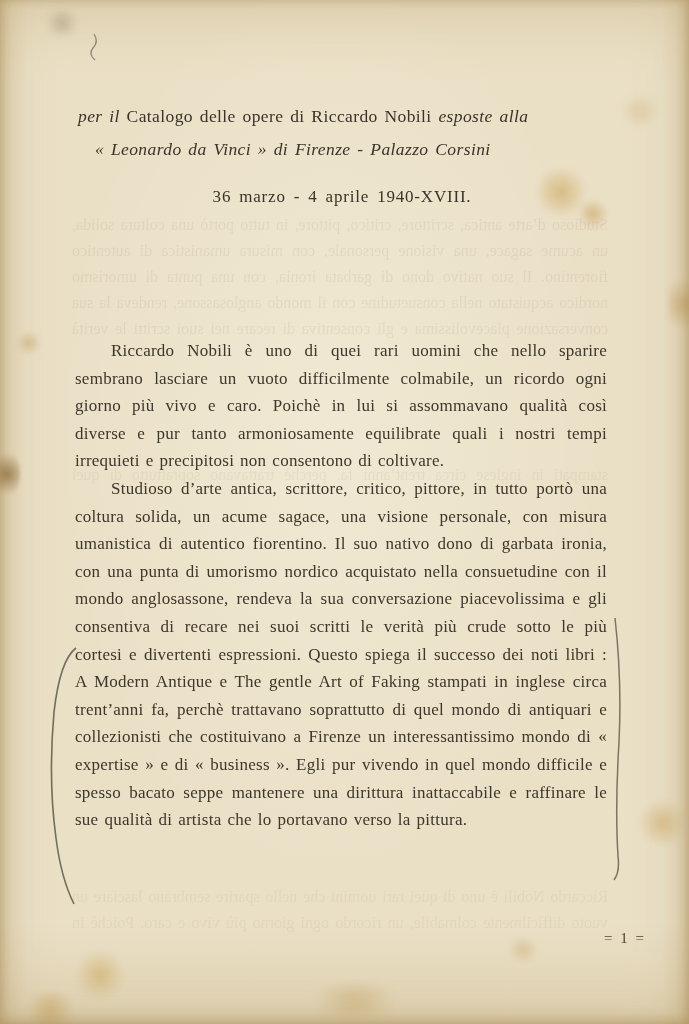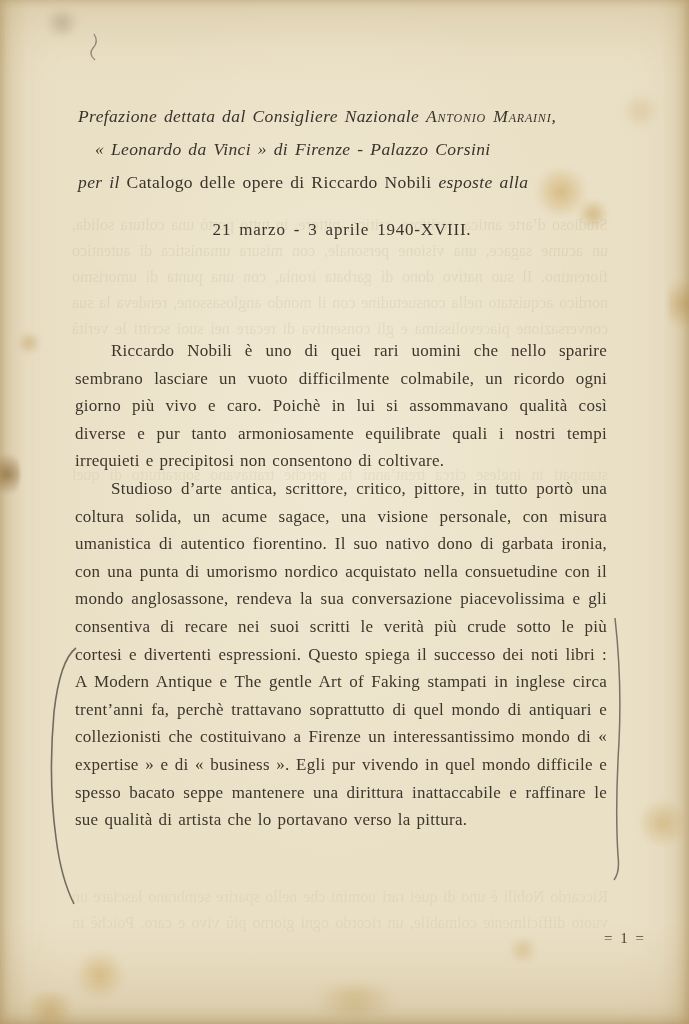--- a/index.html
+++ b/index.html
@@ -113,27 +113,24 @@
 <div class="spot s6"></div>
 <div class="spot s7"></div>
 <div class="spot s8"></div>
 <div class="spot s9"></div>
 <div class="spot s10"></div>
 <div class="spot s11"></div>
 <div class="spot s12"></div>
 
 <div class="heading">
   <div class="h-line">
-    <span class="it">Prefazione dettata dal Consigliere Nazionale </span><span class="it sc">Antonio Maraini,</span>
+    <span class="it">per il </span><span class="rm">Catalogo delle opere di Riccardo Nobili </span><span class="it">esposte alla</span>
   </div>
   <div class="h-line h-line3 it">« Leonardo da Vinci » di Firenze - Palazzo Corsini</div>
-  <div class="h-line">
-    <span class="it">per il </span><span class="rm">Catalogo delle opere di Riccardo Nobili </span><span class="it">esposte alla</span>
-  </div>
-  <div class="date-line">21 marzo - 3 aprile 1940-XVIII.</div>
+  <div class="date-line">36 marzo - 4 aprile 1940-XVIII.</div>
 </div>
 
 <div class="body-text">
   <p class="para"><span>Riccardo Nobili è uno di quei rari uomini che nello sparire sembrano lasciare un vuoto difficilmente colmabile, un ricordo ogni giorno più vivo e caro. Poichè in lui si assommavano qualità così diverse e pur tanto armoniosamente equilibrate quali i nostri tempi irrequieti e precipitosi non consentono di coltivare.</span></p>
   <p class="para"><span>Studioso d’arte antica, scrittore, critico, pittore, in tutto portò una coltura solida, un acume sagace, una visione personale, con misura umanistica di autentico fiorentino. Il suo nativo dono di garbata ironia, con una punta di umorismo nordico acquistato nella consuetudine con il mondo anglosassone, rendeva la sua conversazione piacevolissima e gli consentiva di recare nei suoi scritti le verità più crude sotto le più cortesi e divertenti espressioni. Questo spiega il successo dei noti libri : </span><span class="btitle">A Modern Antique</span><span> e </span><span class="btitle">The gentle Art of Faking</span><span> stampati in inglese circa trent’anni fa, perchè trattavano soprattutto di quel mondo di antiquari e collezionisti che costituivano a Firenze un interessantissimo mondo di « expertise » e di « business ». Egli pur vivendo in quel mondo difficile e spesso bacato seppe mantenere una dirittura inattaccabile e raffinare le sue qualità di artista che lo portavano verso la pittura.</span></p>
 </div>
 
 <div class="page-number">= 1 =</div>
 
 <svg class="marks" width="689" height="1024" viewBox="0 0 689 1024">

